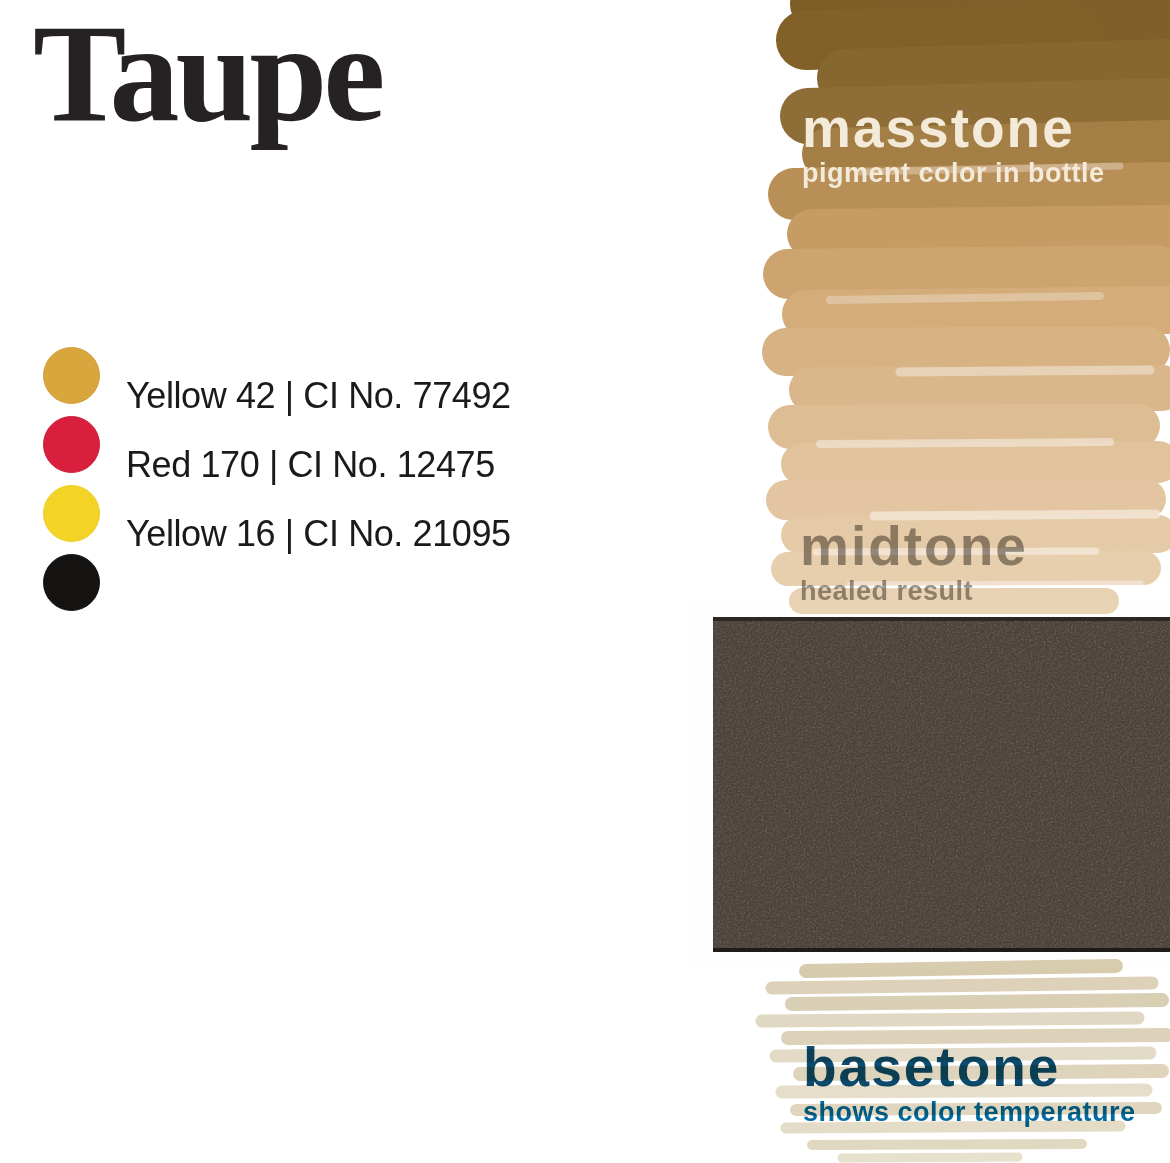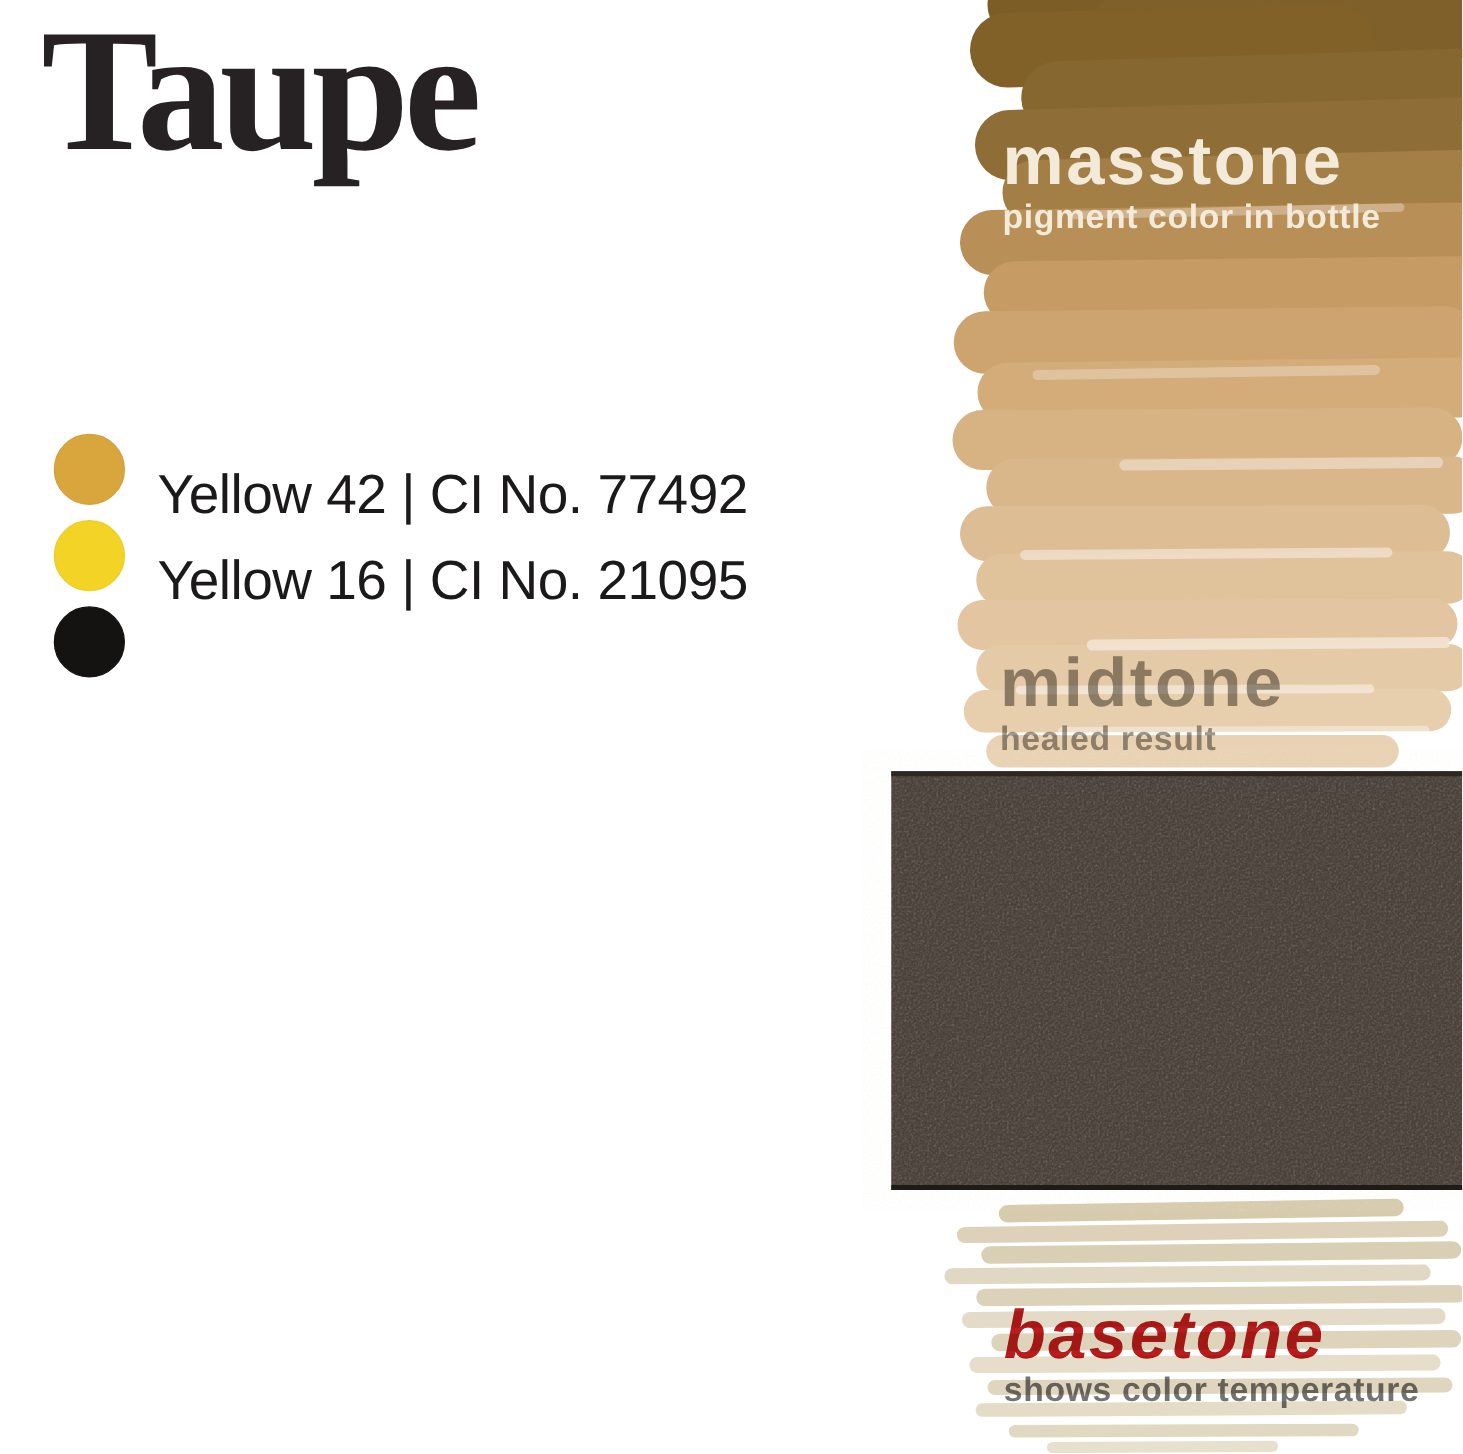--- a/index.html
+++ b/index.html
@@ -34,21 +34,21 @@
     margin-bottom:12px;
     gap:26px;
   }
   .dot{
     width:57px;height:57px;
     border-radius:50%;
     flex:0 0 auto;
     box-sizing:border-box;
   }
   .ing-label{
-    font-size:44px;
+    font-size:36px;
     font-weight:500;
     letter-spacing:-0.4px;
     color:#1b1919;
     white-space:nowrap;
     margin-top:40px;
   }
   .art{
     position:absolute;
     left:0;top:0;
     width:1170px;height:1163px;
@@ -78,20 +78,24 @@
 <body>
 
 <div class="page">
 
   <h1 class="page-title">Taupe</h1>
 
   <ul class="ingredients">
     <li class="ing-row">
       <span class="dot" style="background: rgb(217, 166, 61); border: 1px solid rgb(210, 160, 57);"></span>
       <span class="ing-label">Yellow 42 | CI No. 77492</span>
+    </li>
+    <li class="ing-row">
+      <span class="dot" style="background: rgb(216, 31, 62); border: 1px solid rgb(209, 28, 59);"></span>
+      <span class="ing-label">Red 170 | CI No. 12475</span>
     </li>
     <li class="ing-row">
       <span class="dot" style="background: rgb(242, 211, 38); border: 1px solid rgb(236, 206, 34);"></span>
       <span class="ing-label">Yellow 16 | CI No. 21095</span>
     </li>
     <li class="ing-row">
       <span class="dot" style="background: rgb(21, 19, 18); border: 1px solid rgb(21, 19, 18);"></span>
     </li>
   </ul>
 
@@ -157,17 +161,17 @@
     <div class="sec-title" style="color: rgb(243, 234, 217);">masstone</div>
     <div class="sec-sub" style="color: rgb(243, 234, 217);">pigment color in bottle</div>
   </div>
 
   <div class="sec-label sec-midtone">
     <div class="sec-title" style="color: rgb(155, 152, 146);">midtone</div>
     <div class="sec-sub" style="color: rgb(155, 152, 146);">healed result</div>
   </div>
 
   <div class="sec-label sec-basetone">
-    <div class="sec-title" style="color: #b91c1c; font-style: italic;">basetone</div>
-    <div class="sec-sub" style="color: #737373;">shows color temperature</div>
+    <div class="sec-title" style="color: #0c4a6e;">basetone</div>
+    <div class="sec-sub" style="color: #0369a1;">shows color temperature</div>
   </div>
 
 </div>
 
 </body></html>

